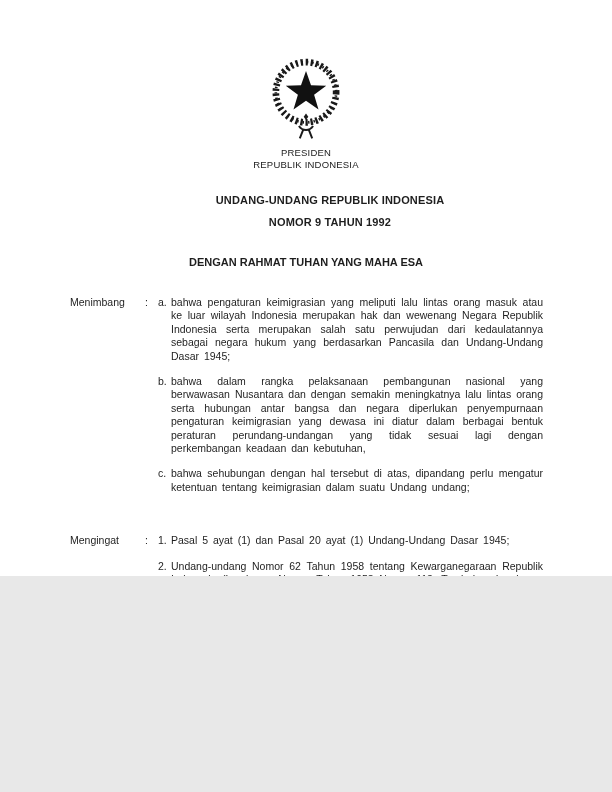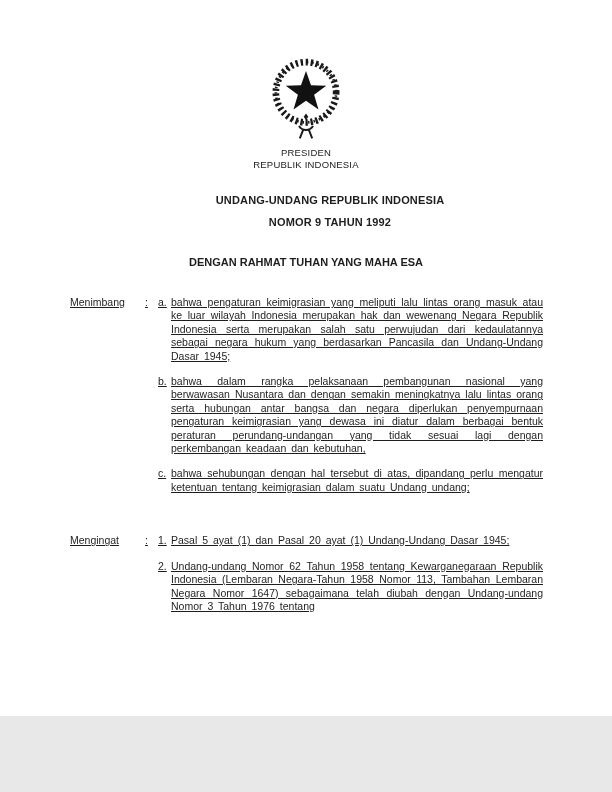--- a/index.html
+++ b/index.html
@@ -4,21 +4,21 @@
 <style>
   * { margin: 0; padding: 0; box-sizing: border-box; }
   html, body { background: #e8e8e8; }
   body {
     font-family: "Liberation Sans", "DejaVu Sans", sans-serif;
     -webkit-font-smoothing: antialiased;
   }
   .page {
     position: relative;
     width: 612px;
-    height: 716px;
+    height: 576px;
     margin: 0 auto;
     background: #ffffff;
     color: #1e1e1e;
     overflow: hidden;
   }
   
   .emblem-wrap {
     padding-top: 55px;
     text-align: center;
   }
@@ -54,21 +54,20 @@
     font-weight: bold;
     line-height: 11px;
   }
   
   .section {
     display: flex;
     align-items: flex-start;
     margin: 28px 69px 0 70px;
     font-size: 10.5px;
     line-height: 13.4px;
-    text-decoration: underline;
   }
   .section + .section { margin-top: 40px; justify-content: space-between; }
   .sec-label { width: 75px; flex-shrink: 0; }
   .sec-colon { width: 13px; flex-shrink: 0; }
   .sec-items { flex: 1; min-width: 0; }
   .item { display: flex; margin-bottom: 12px; }
   .item:last-child { margin-bottom: 0; }
   .item-marker { width: 13px; flex-shrink: 0; }
   .item-text {
     flex: 1;

